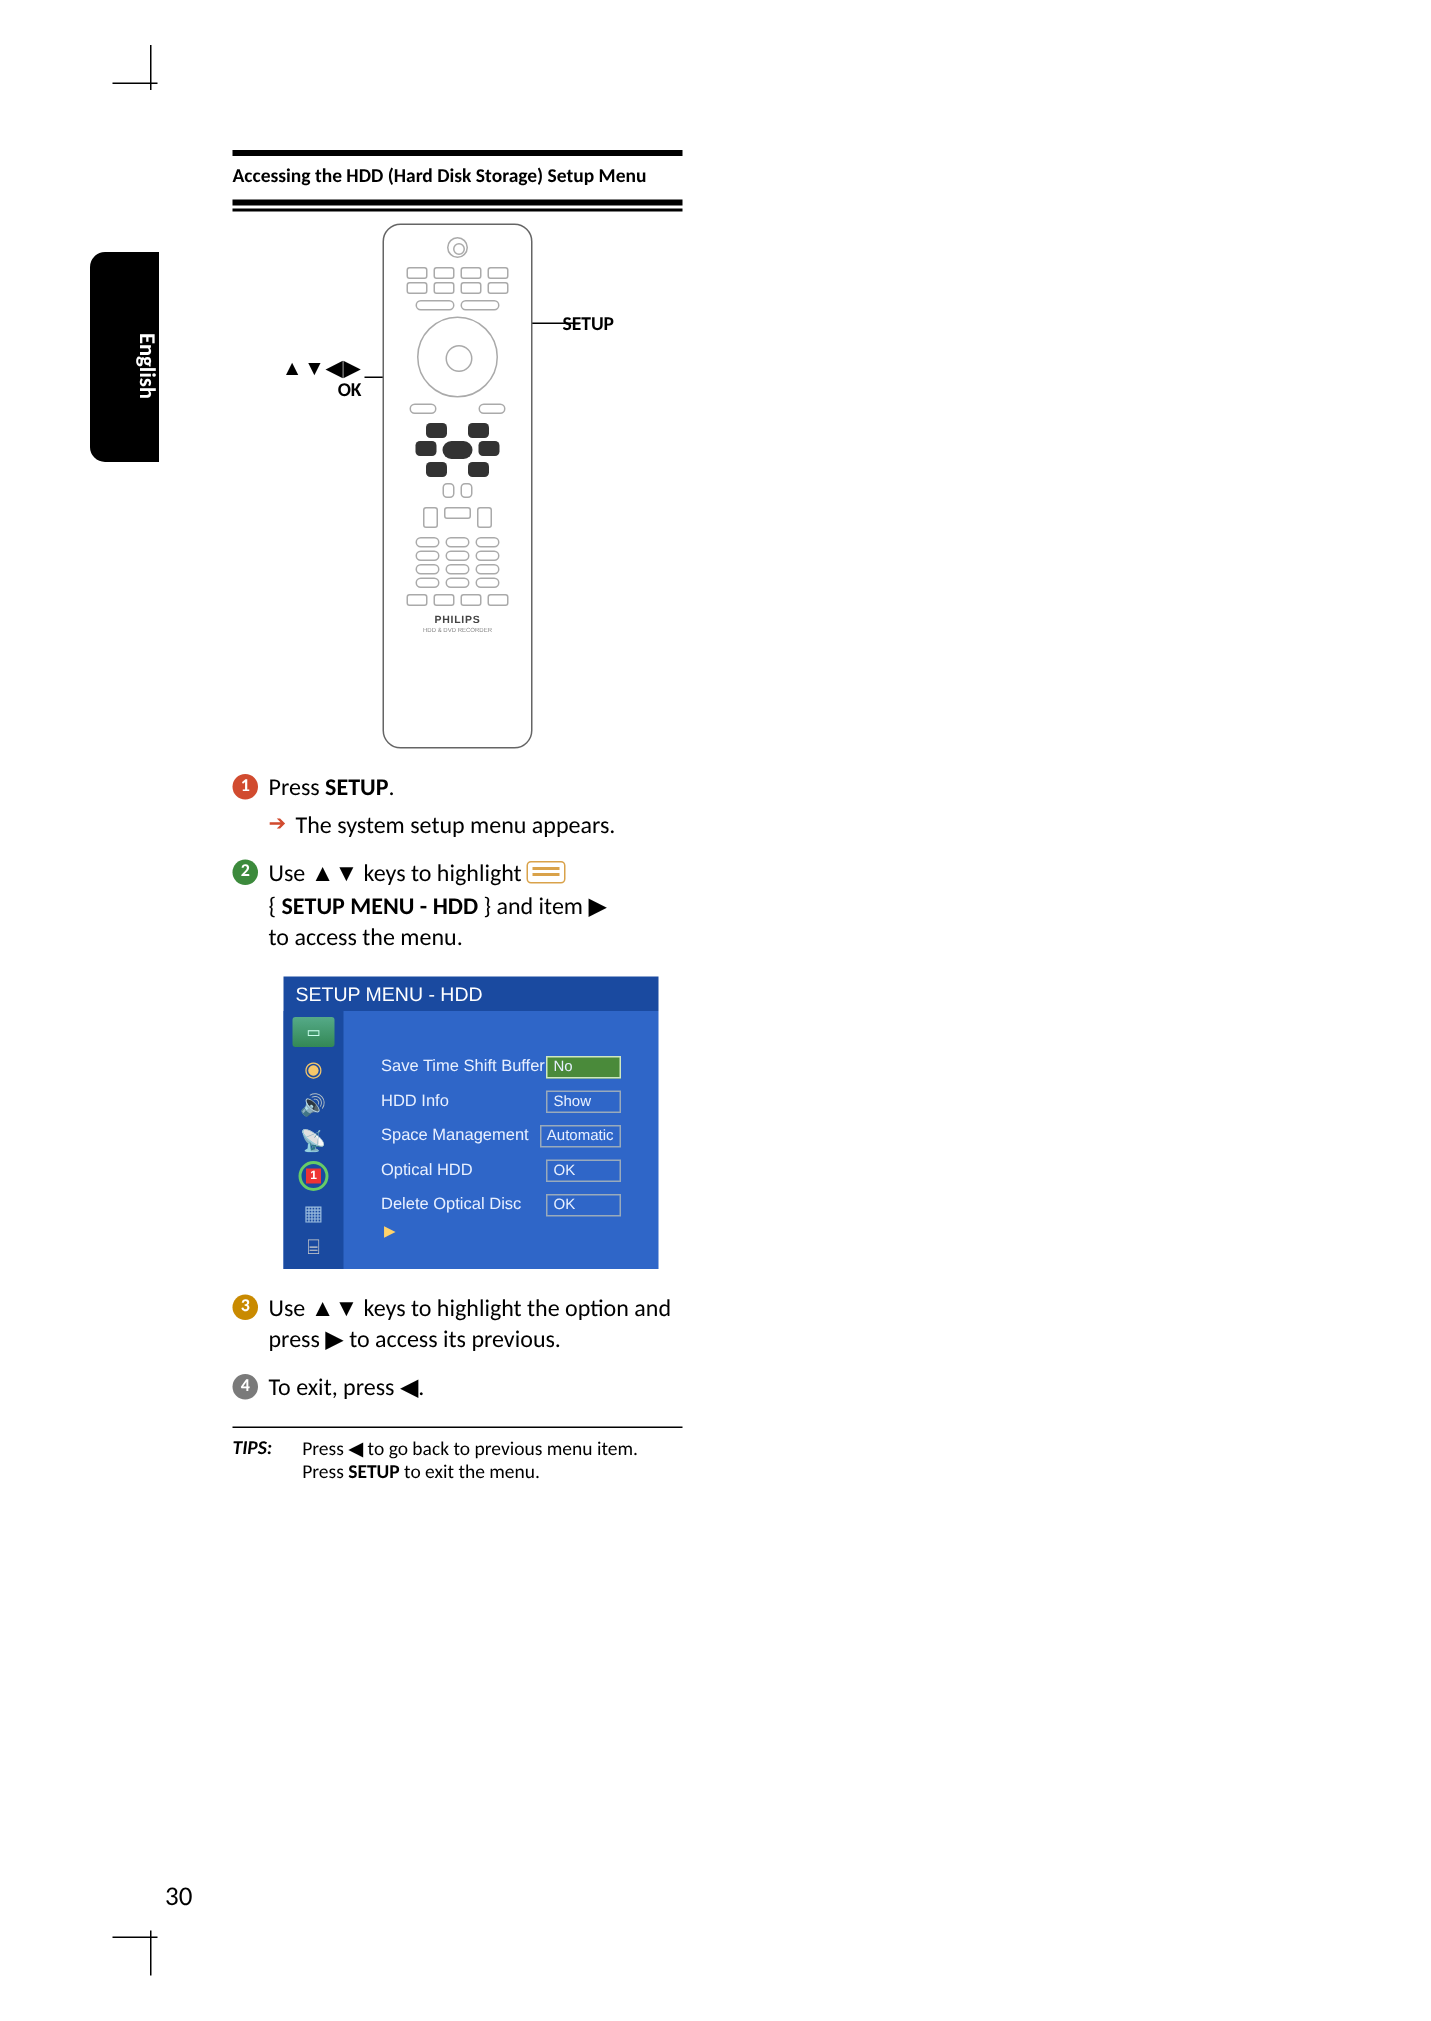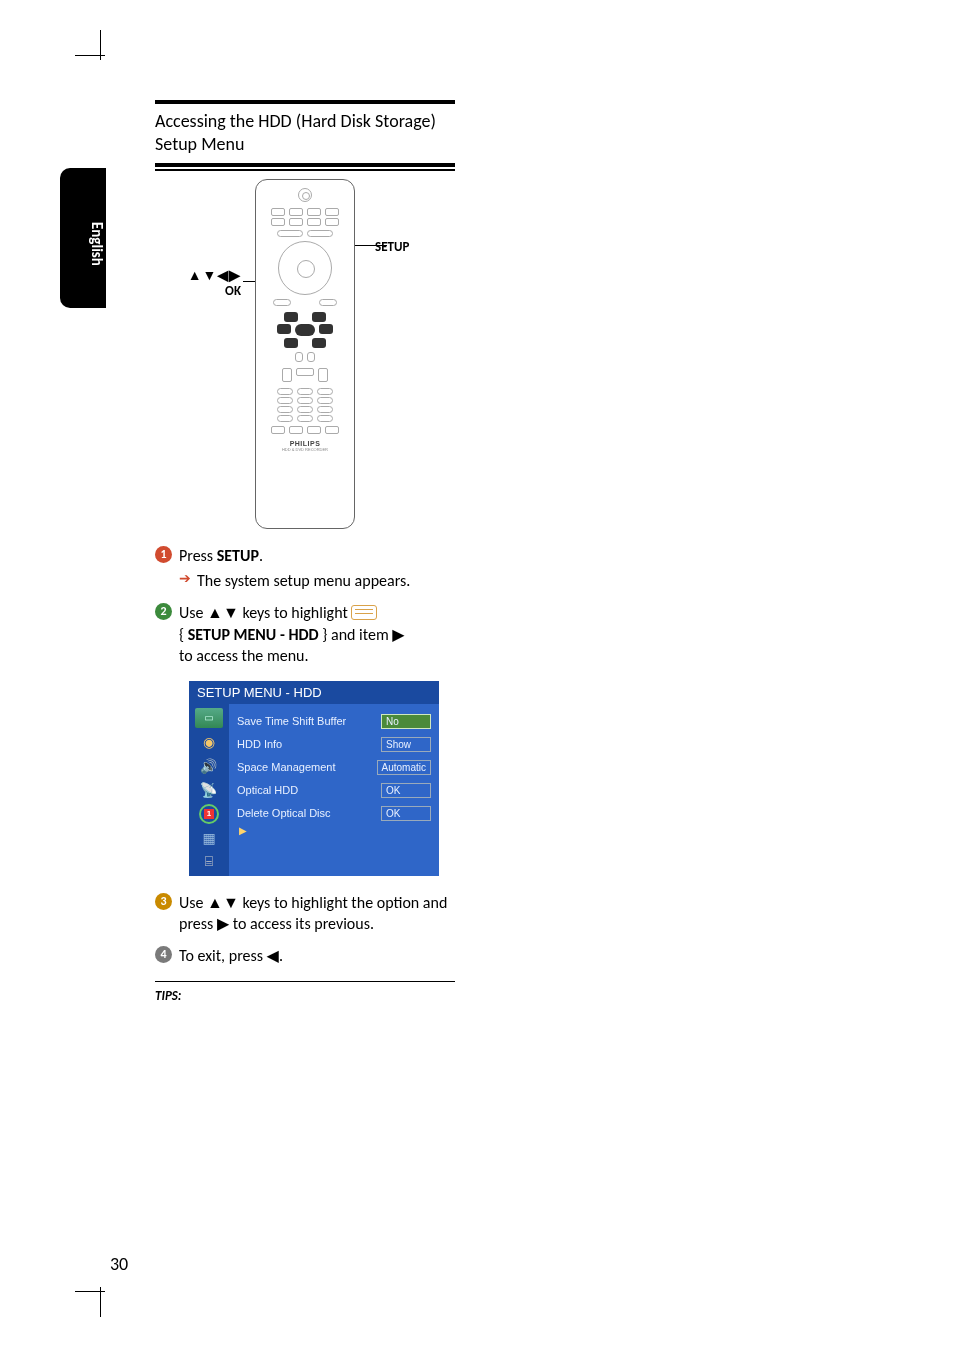--- a/index.html
+++ b/index.html
@@ -45,22 +45,22 @@
     padding-bottom: 6px;
     margin-bottom: 20px;
   }
   h1.title .cont { font-size: 18px; font-weight: bold; }
   .column {
     width: 300px;
   }
   .double-rule-top { border-top: 4px solid #000; height: 2px; margin-bottom: 2px; }
   .double-rule-bot { border-top: 2px solid #000; margin-bottom: 8px; }
   h2.section {
-    font-size: 18px;
-    font-weight: normal;
+    font-size: 13px;
+    font-weight: bold;
     line-height: 1.3;
     margin: 6px 0 6px 0;
   }
   p.body {
     font-size: 16px;
     line-height: 1.35;
     margin-bottom: 16px;
   }
   .remote-fig {
     position: relative;
@@ -150,21 +150,21 @@
   .mi { width: 28px; height: 20px; display: flex; align-items: center; justify-content: center; font-size: 14px; }
   .mi-tv { background: linear-gradient(#5a8, #385); border-radius: 2px; color: #cfe; font-size: 10px; position: relative; }
   .mi-disc { color: #f5c76a; }
   .mi-sound { color: #e66; }
   .mi-sat { color: #8cf; }
   .mi-hdd { position: relative; }
   .mi-hdd .circ { width: 20px; height: 20px; border: 2px solid #6c6; border-radius: 50%; display: flex; align-items: center; justify-content: center; }
   .mi-hdd .one { background: #e33; color: #fff; font-size: 8px; width: 10px; height: 10px; display: flex; align-items: center; justify-content: center; font-weight: bold; }
   .mi-cal { color: #9bd; }
   .mi-tray { color: #ccc; }
-  .menu-rows { flex: 1; padding: 6px 6px; }
+  .menu-rows { flex: 1; padding: 6px 23px; margin-top: 20px; }
   .menu-row { display: flex; justify-content: space-between; align-items: center; padding: 4px 2px; }
   .menu-label { color: #e8f0ff; font-size: 11px; }
   .menu-val { border: 1px solid #9ab; color: #e8f0ff; font-size: 10px; padding: 1px 4px; min-width: 50px; text-align: left; }
   .menu-row.sel .menu-val { background: #4a8a3a; border-color: #cfe8c0; }
   .menu-pointer { color: #ffd36b; font-size: 10px; padding-left: 4px; }
 
   .tips {
     border-top: 1px solid #000; padding-top: 6px; font-size: 13px;
     display: flex; gap: 20px; margin-top: 10px;
   }
@@ -342,17 +342,25 @@
         <span>Use </span><span class="tri">▲▼</span><span> keys to highlight the option and press </span><span class="tri">▶</span><span> to access its previous.</span>
       </li>
       <li>
         <span class="num-badge nb4">4</span>
         <span>To exit, press </span><span class="tri">◀</span><span>.</span>
       </li>
     </ol>
 
     <div class="tips">
       <div class="lbl">TIPS:</div>
+      <div>
+        <div>
+          <span>Press </span><span class="tri">◀</span><span> to go back to previous menu item.</span>
+        </div>
+        <div>
+          <span>Press </span><b>SETUP</b><span> to exit the menu.</span>
+        </div>
+      </div>
     </div>
   </div>
 </div>
 
 <div class="pagenum">30</div>
 
 </body></html>

